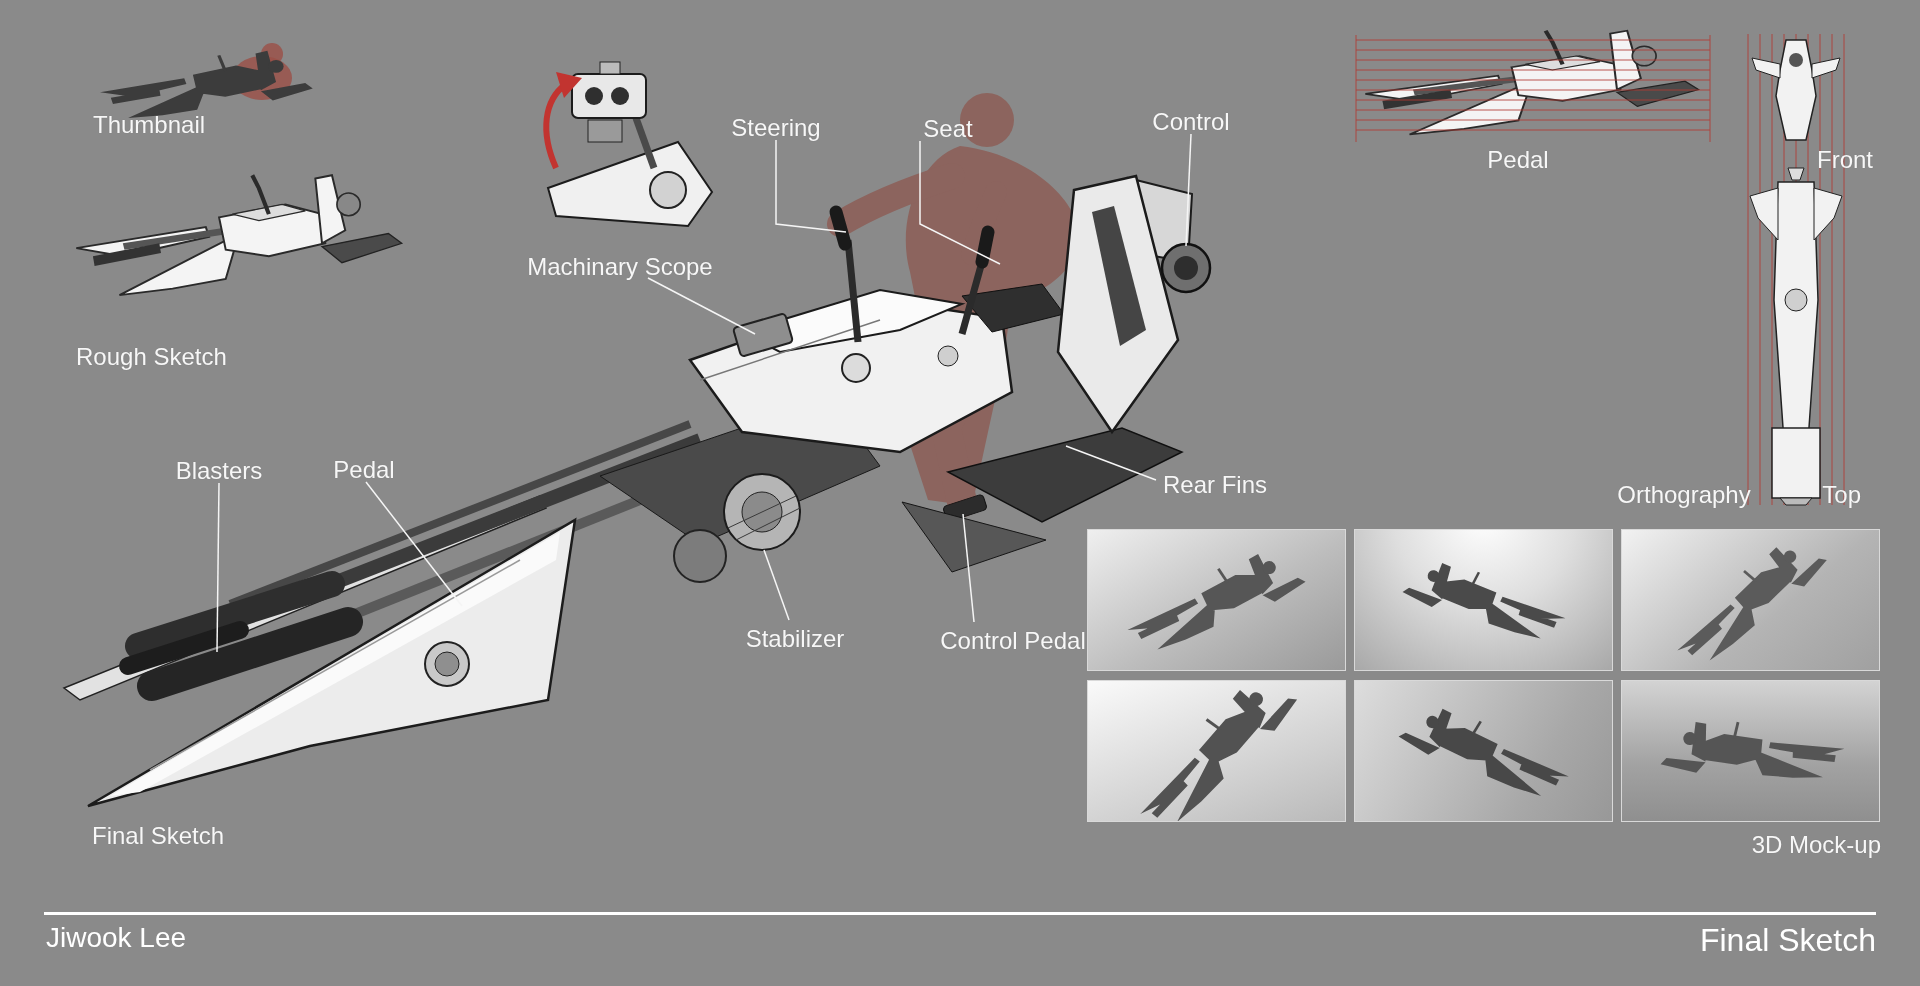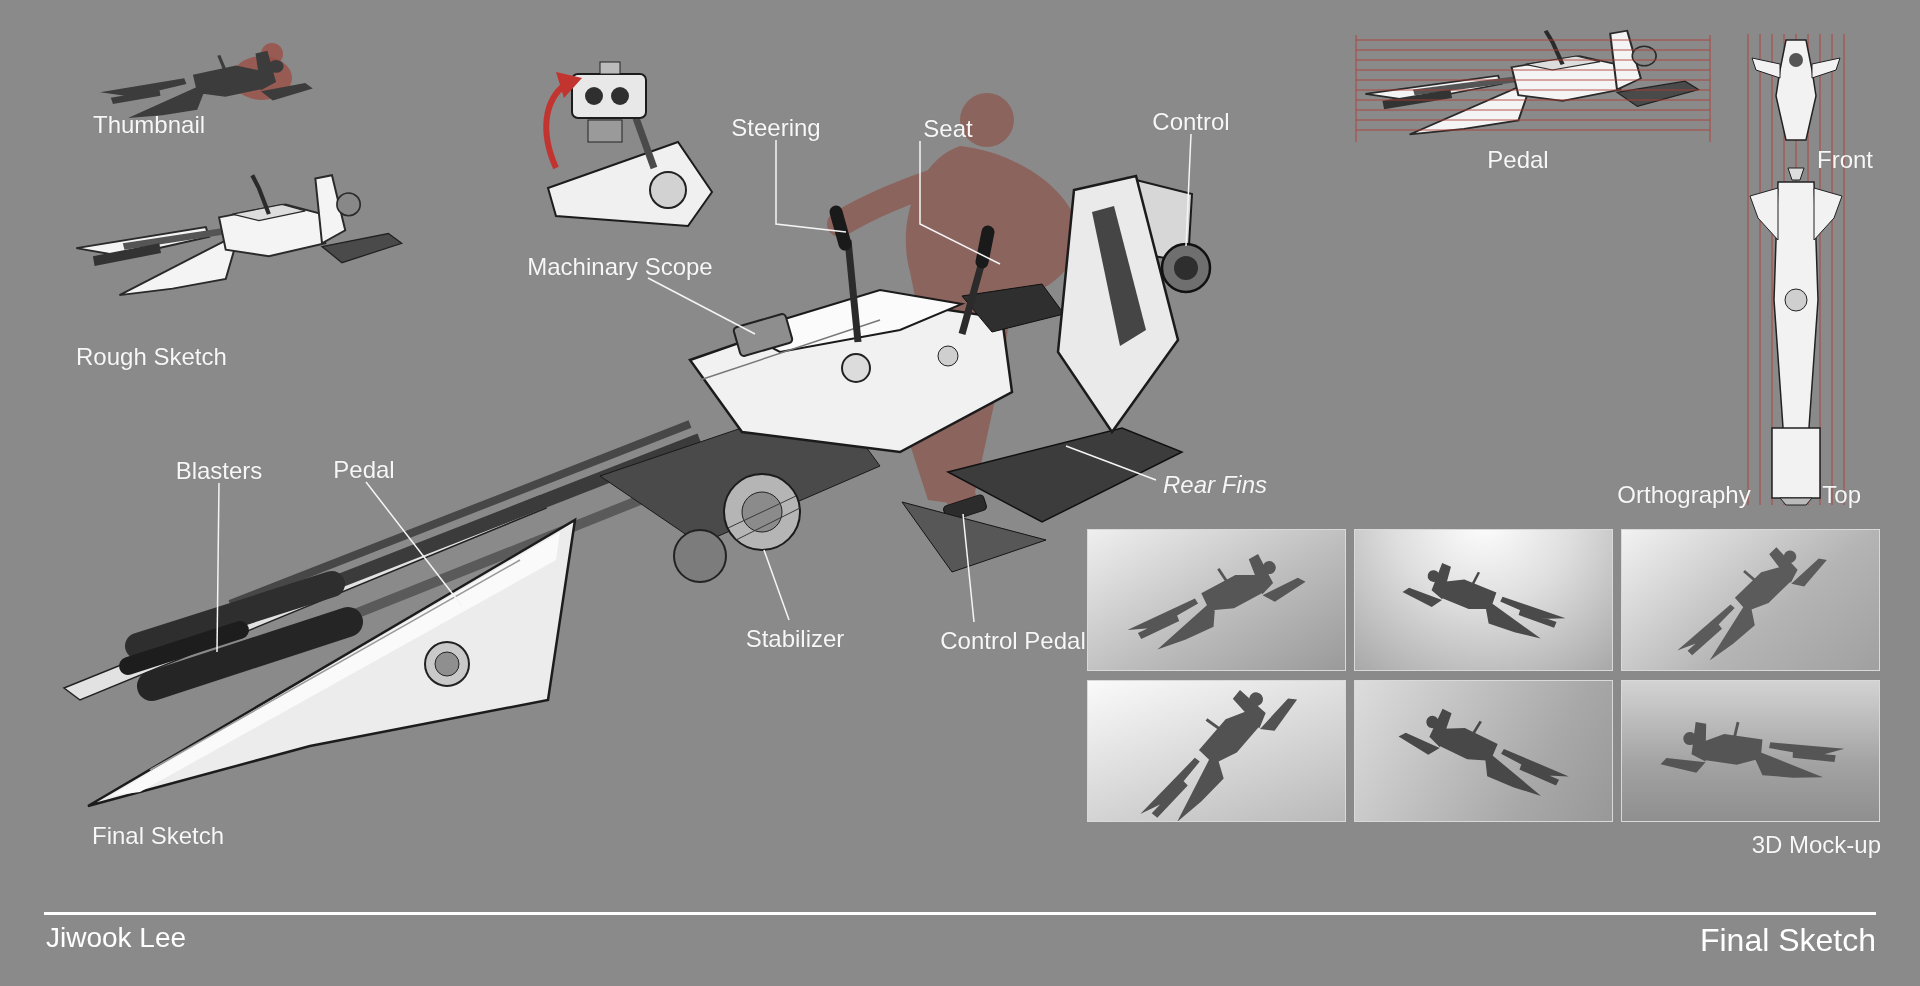--- a/index.html
+++ b/index.html
@@ -269,21 +269,21 @@
   <div class="lbl" style="left:92px;top:822px;">Final Sketch</div>
 
   <div class="lbl center" style="left:612px;top:253px;margin-left:8px;">Machinary Scope</div>
   <div class="lbl center" style="left:776px;top:114px;">Steering</div>
   <div class="lbl center" style="left:920px;top:115px;margin-left:28px;">Seat</div>
   <div class="lbl center" style="left:1191px;top:108px;">Control</div>
   <div class="lbl center" style="left:219px;top:457px;">Blasters</div>
   <div class="lbl center" style="left:364px;top:456px;">Pedal</div>
   <div class="lbl center" style="left:795px;top:625px;">Stabilizer</div>
   <div class="lbl center" style="left:977px;top:627px;margin-left:36px;">Control Pedal</div>
-  <div class="lbl" style="left:1163px;top:471px;font-style:italic;">Rear Fins</div>
+  <div class="lbl" style="left:1163px;top:471px;">Rear Fins</div>
 
   <div class="lbl center" style="left:1518px;top:146px;">Pedal</div>
   <div class="lbl" style="right:47px;top:146px;text-align:right;">Front</div>
   <div class="lbl center" style="left:1684px;top:481px;">Orthography</div>
   <div class="lbl" style="right:59px;top:481px;text-align:right;">Top</div>
 
   <div class="lbl" style="right:39px;top:831px;text-align:right;">3D Mock-up</div>
 
   <div class="footer-line"></div>
   <div class="footer-name">Jiwook Lee</div>

